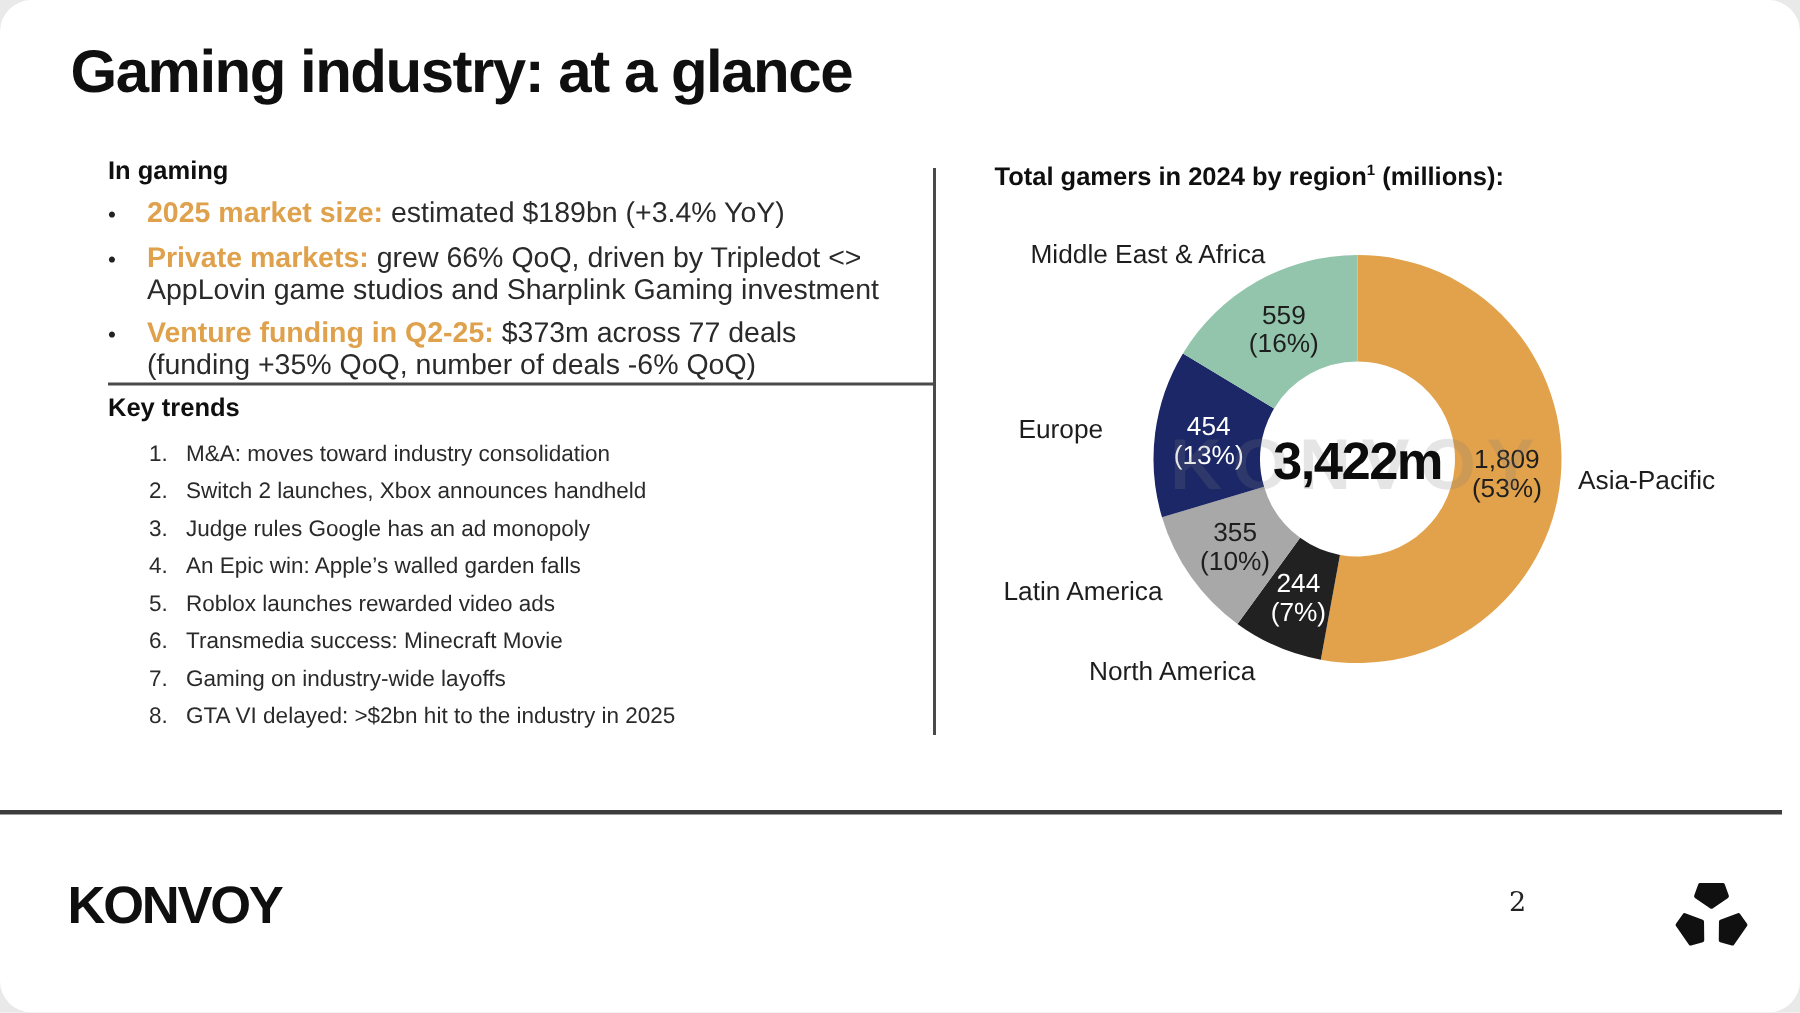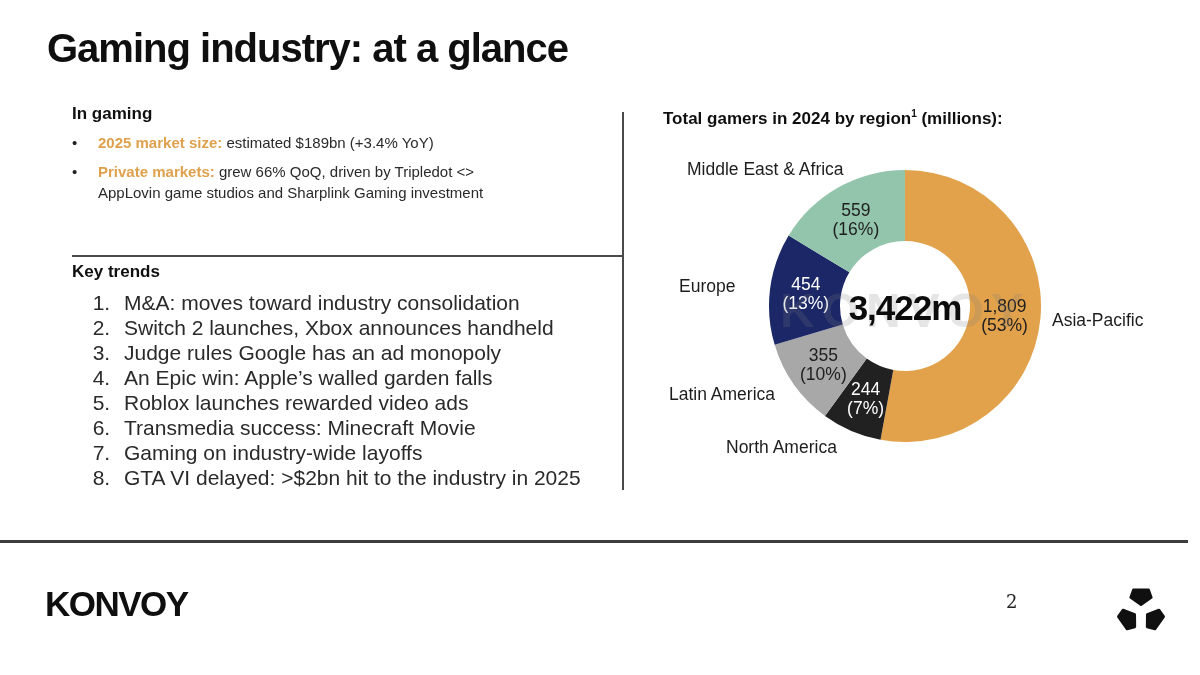--- a/index.html
+++ b/index.html
@@ -1,36 +1,36 @@
 <!DOCTYPE html>
 <html><head>
 <meta charset="utf-8">
 <style>
   html,body{margin:0;padding:0;background:#e9e9e9;}
   .slide{position:relative;width:1200px;height:675px;background:#ffffff;overflow:hidden;
-         font-family:"Liberation Sans",sans-serif;color:#1d1d1d;}
+         font-family:"Liberation Sans",sans-serif;color:#1d1d1d;border-radius:21px;}
 
   .page-title{position:absolute;left:47px;top:26px;margin:0;font-size:40px;font-weight:800;
               letter-spacing:-1px;color:#0f0f0f;}
 
   
   .in-gaming{position:absolute;left:72px;top:104px;width:552px;}
   .sec-head{margin:0 0 8px 0;font-size:17px;font-weight:800;color:#0f0f0f;}
-  .bullet{display:flex;margin-bottom:8px;font-size:15px;line-height:21px;}
+  .bullet{display:flex;margin-bottom:8px;font-size:19px;line-height:21px;}
   .bullet .dot{flex:none;width:26px;color:#222;}
   .bullet .dot::before{content:"•";font-size:15px;}
   .bullet p{margin:0;white-space:pre-line;color:#2a2a2a;}
   .blabel{color:#DFA14C;font-weight:800;}
 
   .hdiv{position:absolute;left:72px;top:255px;width:551px;border-top:2px solid #4a4a4a;}
   .vdiv{position:absolute;left:622px;top:112px;height:378px;border-left:2px solid #4a4a4a;}
 
   .key-trends{position:absolute;left:72px;top:262px;width:552px;}
   .key-trends ol{margin:6px 0 0 0;padding-left:44px;}
-  .key-trends li{font-size:21px;line-height:25px;padding-left:8px;color:#2a2a2a;}
+  .key-trends li{font-size:15px;line-height:25px;padding-left:8px;color:#2a2a2a;}
 
   
   .chart-title{position:absolute;left:663px;top:108px;font-size:17px;font-weight:800;color:#0f0f0f;}
   .chart-title sup{font-size:10px;}
   #donut{position:absolute;left:755px;top:156px;width:300px;height:300px;z-index:1;}
   .seg-val{font-size:17.5px;font-family:"Liberation Sans",sans-serif;}
   .watermark{position:absolute;left:655px;top:283px;width:500px;text-align:center;z-index:3;
              font-size:48px;font-weight:900;letter-spacing:7px;color:rgba(125,125,125,0.20);
              pointer-events:none;}
   .center-label{position:absolute;left:805px;top:288px;width:200px;text-align:center;z-index:4;
@@ -61,20 +61,25 @@
   <section class="in-gaming">
     <h2 class="sec-head">In gaming</h2>
     <div class="bullet">
       <span class="dot"></span>
       <p><span class="blabel">2025 market size:</span><span> estimated $189bn (+3.4% YoY)</span></p>
     </div>
     <div class="bullet">
       <span class="dot"></span>
       <p><span class="blabel">Private markets:</span><span> grew 66% QoQ, driven by Tripledot &lt;&gt;
 AppLovin game studios and Sharplink Gaming investment</span></p>
+    </div>
+    <div class="bullet">
+      <span class="dot"></span>
+      <p><span class="blabel">Venture funding in Q2-25:</span><span> $373m across 77 deals
+(funding +35% QoQ, number of deals -6% QoQ)</span></p>
     </div>
   </section>
 
   <div class="hdiv"></div>
   <div class="vdiv"></div>
 
   <section class="key-trends">
     <h2 class="sec-head">Key trends</h2>
     <ol>
       <li>M&amp;A: moves toward industry consolidation</li>

